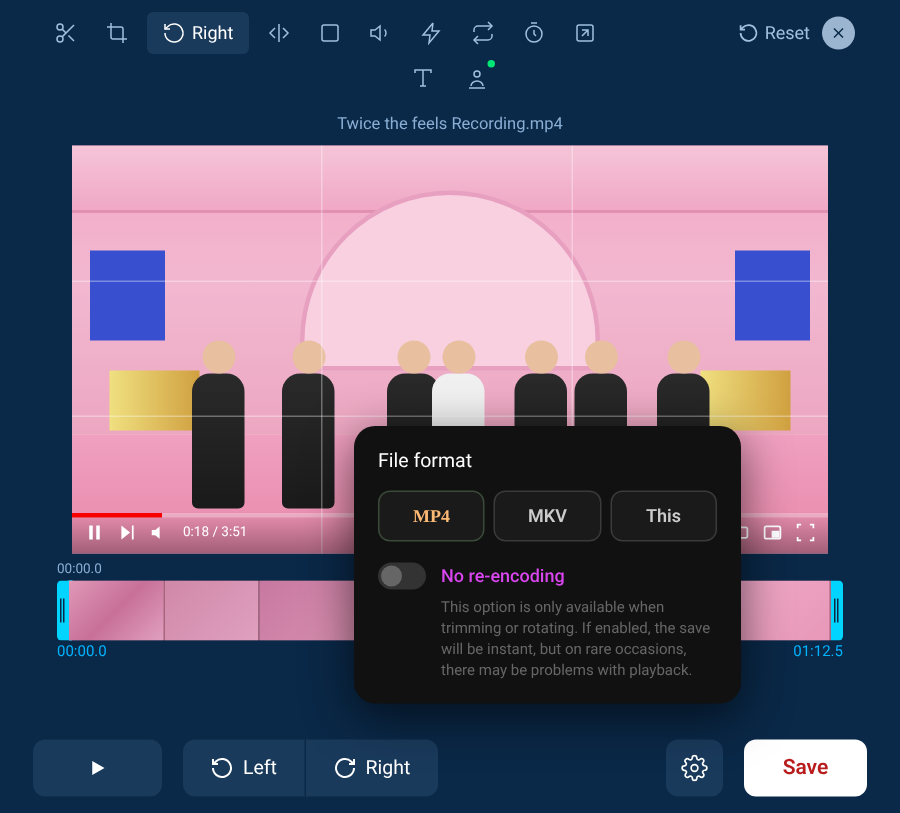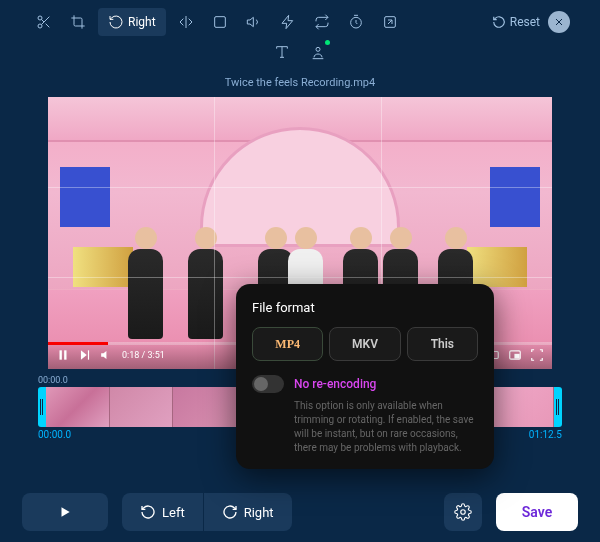--- a/index.html
+++ b/index.html
@@ -72,21 +72,21 @@
 
 .bottom-bar { position:absolute; left:0; right:0; bottom:0; height:60px; display:flex; align-items:center; padding:0 22px; gap:14px; }
 .play-btn { width:86px; height:38px; background:#1a3a5c; border-radius:8px; display:flex; align-items:center; justify-content:center; cursor:pointer; }
 .play-btn svg { width:14px; height:14px; fill:#fff; }
 .rotate-group { display:flex; background:#1a3a5c; border-radius:8px; height:38px; overflow:hidden; }
 .rot-btn { padding:16px 18px; display:flex; align-items:center; gap:6px; font-size:13px; color:#fff; cursor:pointer; }
 .rot-btn:first-child { border-right:1px solid #0a2847; }
 .rot-btn svg { width:16px; height:16px; stroke:#fff; fill:none; stroke-width:2; }
 .gear-btn { margin-left:auto; width:38px; height:38px; background:#1a3a5c; border-radius:8px; display:flex; align-items:center; justify-content:center; cursor:pointer; }
 .gear-btn svg { width:18px; height:18px; stroke:#fff; fill:none; stroke-width:1.5; }
-.save-btn { width:82px; height:38px; background:#fff; color:#6d28d9; border-radius:8px; font-size:14px; font-weight:600; display:flex; align-items:center; justify-content:center; cursor:pointer; }
+.save-btn { width:82px; height:38px; background:#fff; color:#b91c1c; border-radius:8px; font-size:14px; font-weight:600; display:flex; align-items:center; justify-content:center; cursor:pointer; }
 .green-dot { width:5px; height:5px; background:#00e676; border-radius:50%; position:absolute; top:2px; right:2px; }
 </style>
 </head>
 <body>
 
 <div class="toolbar">
   <div class="tool-btn">
       <svg viewBox="0 0 24 24">
         <circle cx="6" cy="6" r="3"></circle>
         <circle cx="6" cy="18" r="3"></circle>

